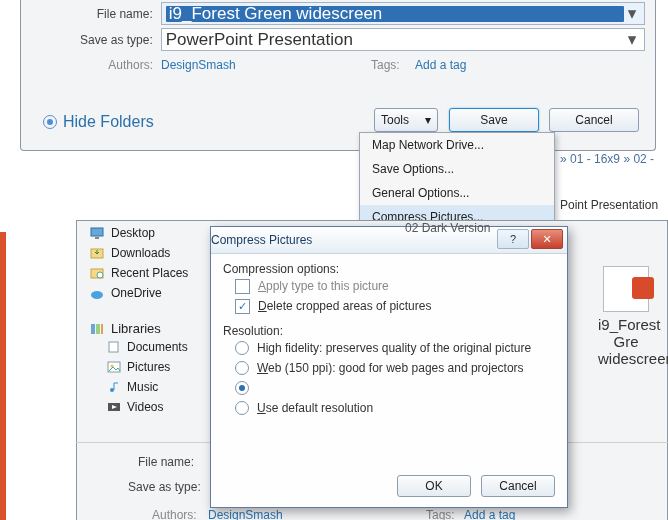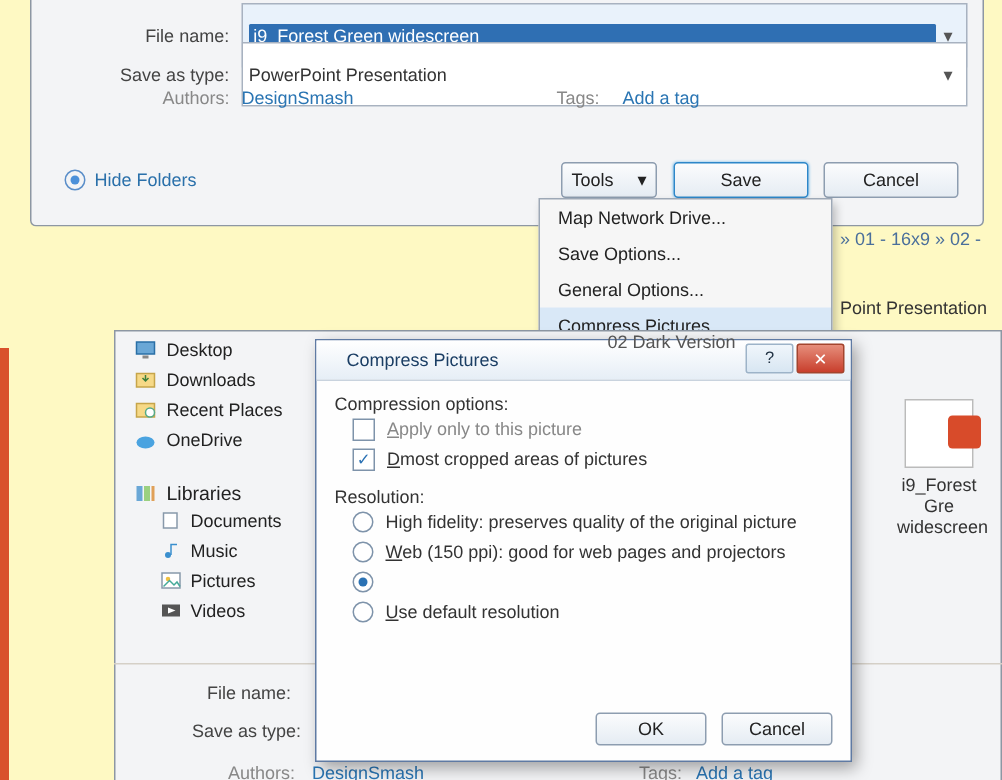--- a/index.html
+++ b/index.html
@@ -1,34 +1,34 @@
 <!DOCTYPE html>
 <html><head>
 <meta charset="utf-8">
 <style>
 html,body{margin:0;padding:0;font-family:"Segoe UI",Tahoma,sans-serif;font-size:12px;color:#333;background:#d8d0c4}
-.stage{position:relative;width:668px;height:520px;overflow:hidden;background:#fef9c3}
+.stage{position:relative;width:668px;height:520px;overflow:hidden;background:#ffffff}
 
 .saveas{position:absolute;left:20px;top:0;width:634px;height:150px;background:#f3f4f6;border:1px solid #8d97a3;border-top:none;border-radius:0 0 4px 4px}
 .row{position:absolute;display:flex;align-items:center}
 .label{text-align:right;width:132px;color:#444}
-.field{margin-left:8px;height:21px;border:1px solid #a8b2c0;background:#fff;display:flex;align-items:center;padding:10px 4px;font-size:12px}
+.field{margin-left:8px;height:21px;border:1px solid #a8b2c0;background:#fff;display:flex;align-items:center;padding:0 4px;font-size:17px}
 .fn-row{left:0;top:2px;right:10px}
 .fn-field{width:475px;background:#e9f2fb}
 .fn-sel{flex:1;color:#fff;background:#2f6fb3;padding:0 3px;height:16px;display:flex;align-items:center;border-radius:1px}
 .dd{width:16px;height:100%;display:flex;align-items:center;justify-content:center;color:#555}
 .type-row{left:0;top:28px;right:10px}
 .type-field{width:475px;color:#333}
 .meta-row{left:0;top:58px}
 .meta-lbl{width:132px;text-align:right;color:#888}
 .meta-val{margin-left:8px;color:#2a75b3}
 .tags-row{left:350px;top:58px}
 .tags-lbl{color:#888;width:36px}
 
-.hide-folders{position:absolute;left:22px;top:113px;display:flex;align-items:center;color:#2a70aa;font-size:12px;cursor:pointer}
+.hide-folders{position:absolute;left:22px;top:113px;display:flex;align-items:center;color:#2a70aa;font-size:16px;cursor:pointer}
 .radio{width:12px;height:12px;border:1px solid #5a8ec9;border-radius:50%;margin-right:6px;display:flex;align-items:center;justify-content:center}
 .radio.sel:after{content:"";width:6px;height:6px;background:#4b90d9;border-radius:50%}
 .btn{height:24px;border:1px solid #8d9db0;background:linear-gradient(#fbfcfd,#e5ecf3);border-radius:3px;display:flex;align-items:center;justify-content:center;font-size:12px;color:#222;cursor:pointer;box-sizing:border-box}
 .tools-btn{position:absolute;left:353px;top:108px;width:64px;justify-content:space-between;padding:0 6px}
 .save-btn{position:absolute;left:428px;top:108px;width:90px;border:1px solid #2d87c9;box-shadow:0 0 2px #6fb9e9}
 .cancel-btn{position:absolute;left:528px;top:108px;width:90px}
 
 .menu{position:absolute;left:359px;top:132px;width:194px;background:#f6f6f6;border:1px solid #9da8b6;box-shadow:2px 3px 6px rgba(0,0,0,.25)}
 .menu-item{padding:5px 12px;font-size:12px;color:#222;cursor:pointer}
 .menu-item.hl{background:#d9e8f7}
@@ -39,26 +39,26 @@
 .browser{position:absolute;left:76px;top:220px;width:590px;height:300px;background:#f3f4f6;border:1px solid #8d97a3;border-top:1px solid #8d97a3}
 .sidebar{position:absolute;left:0;top:0;width:130px;height:100%;padding:2px 0 0 12px}
 .side-item{display:flex;align-items:center;height:20px;font-size:12px;color:#222;cursor:pointer}
 .side-item svg{margin-right:6px}
 .side-group{margin-top:18px;display:flex;align-items:flex-start;font-size:13px;color:#222}
 .side-group svg{margin-right:6px}
 .side-sub{margin-left:18px}
 .divider{position:absolute;left:76px;right:0;top:442px;height:1px;background:#d5d0c7}
 .bottom-labels{position:absolute;left:76px;top:455px;right:10px;color:#444}
 .bottom-labels .r{position:absolute;left:52px}
-.thumb{position:absolute;left:598px;top:266px;width:56px;text-align:center;font-size:12px;color:#333}
+.thumb{position:absolute;left:598px;top:266px;width:56px;text-align:center;font-size:15px;color:#333}
 .ppt-ico{width:44px;height:44px;margin:0 auto 4px;background:#fff;border:1px solid #bbb;position:relative}
 .ppt-ico:after{content:"";position:absolute;right:-6px;top:10px;width:22px;height:22px;background:#d84b2a;border-radius:3px}
 
 .dlg{position:absolute;left:210px;top:226px;width:356px;height:280px;background:#fefefe;border:1px solid #5f7aa3;box-shadow:3px 4px 10px rgba(0,0,0,.35)}
-.dlg-title{height:26px;background:linear-gradient(#fff,#e6eef6);border-bottom:1px solid #c9d3de;display:flex;align-items:center;padding-left:20px;font-size:12px;color:#1b3e64}
+.dlg-title{height:26px;background:linear-gradient(#fff,#e6eef6);border-bottom:1px solid #c9d3de;display:flex;align-items:center;padding-left:0;font-size:12px;color:#1b3e64}
 .dlg-ctrls{position:absolute;right:4px;top:2px;display:flex}
 .dlg-ctrls .c{width:30px;height:18px;border:1px solid #9db3c8;background:linear-gradient(#f0f6fb,#d8e6f2);margin-left:2px;display:flex;align-items:center;justify-content:center;font-size:11px;color:#234;border-radius:2px;cursor:pointer}
 .dlg-ctrls .close{background:linear-gradient(#e68e7b,#c83f2d);color:#fff;border-color:#a3452e}
 .dlg-body{padding:8px 12px 0 12px;font-size:12px;color:#333}
 .sect{margin-bottom:8px}
 .chk-row,.rd-row{display:flex;align-items:center;height:20px;margin-left:12px;cursor:pointer}
 .chk{width:13px;height:13px;border:1px solid #7e93aa;background:#fff;margin-right:8px;display:flex;align-items:center;justify-content:center;font-size:11px;color:#2b72b4}
 .rd{width:12px;height:12px;border:1px solid #7e93aa;border-radius:50%;background:#fff;margin-right:8px;display:flex;align-items:center;justify-content:center}
 .rd.sel:after{content:"";width:6px;height:6px;background:#2b72b4;border-radius:50%}
 .mn{color:#888}
@@ -162,32 +162,32 @@
           <span>Libraries</span>
         </div>
     <div class="side-item side-sub">
           <svg width="14" height="14">
             <rect x="2" y="2" width="9" height="10" fill="#fff" stroke="#89a"></rect>
           </svg>
           <span>Documents</span>
         </div>
     <div class="side-item side-sub">
           <svg width="14" height="14">
-            <circle cx="5" cy="10" r="2" fill="#3a8fce"></circle>
-            <path d="M7 10V3h4" stroke="#3a8fce" fill="none"></path>
-          </svg>
-          <span>Music</span>
-        </div>
-    <div class="side-item side-sub">
-          <svg width="14" height="14">
             <rect x="1" y="2" width="12" height="10" fill="#fff" stroke="#89a"></rect>
             <circle cx="5" cy="6" r="1.5" fill="#f0c040"></circle>
             <path d="M2 11l4-4 3 3 2-2 2 3" stroke="#4a9" fill="none"></path>
           </svg>
           <span>Pictures</span>
+        </div>
+    <div class="side-item side-sub">
+          <svg width="14" height="14">
+            <circle cx="5" cy="10" r="2" fill="#3a8fce"></circle>
+            <path d="M7 10V3h4" stroke="#3a8fce" fill="none"></path>
+          </svg>
+          <span>Music</span>
         </div>
     <div class="side-item side-sub">
           <svg width="14" height="14">
             <rect x="1" y="3" width="12" height="8" fill="#555"></rect>
             <path d="M5 5l5 2-5 2z" fill="#fff"></path>
           </svg>
           <span>Videos</span>
         </div>
   </div>
 </div>
@@ -218,25 +218,25 @@
     <div class="dlg-ctrls">
       <div class="c">?</div>
       <div class="c close">✕</div>
     </div>
   </div>
   <div class="dlg-body">
     <div class="sect">
       <div>Compression options:</div>
       <div class="chk-row">
         <div class="chk"></div>
-        <span class="mn"><span class="under">A</span><span>pply only to this picture</span></span>
+        <span class="mn"><span class="under">A</span><span>pply type to this picture</span></span>
       </div>
       <div class="chk-row">
         <div class="chk">✓</div>
-        <span><span class="under">D</span><span>most cropped areas of pictures</span></span>
+        <span><span class="under">D</span><span>elete cropped areas of pictures</span></span>
       </div>
     </div>
     <div class="sect">
       <div>Resolution:</div>
       <div class="rd-row">
             <div class="rd"></div>
             <span>High fidelity: preserves quality of the original picture</span>
           </div>
       <div class="rd-row">
             <div class="rd"></div>

